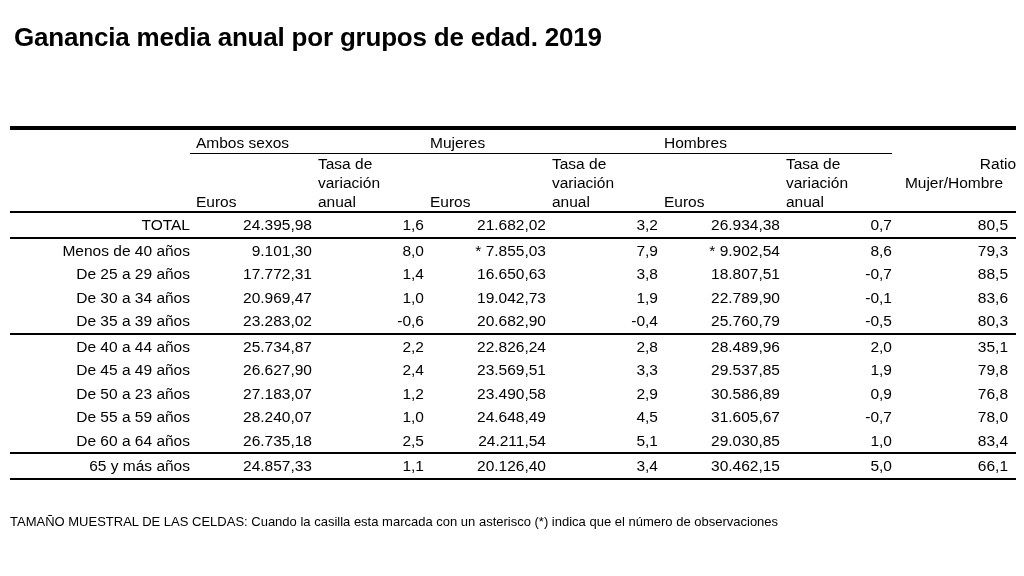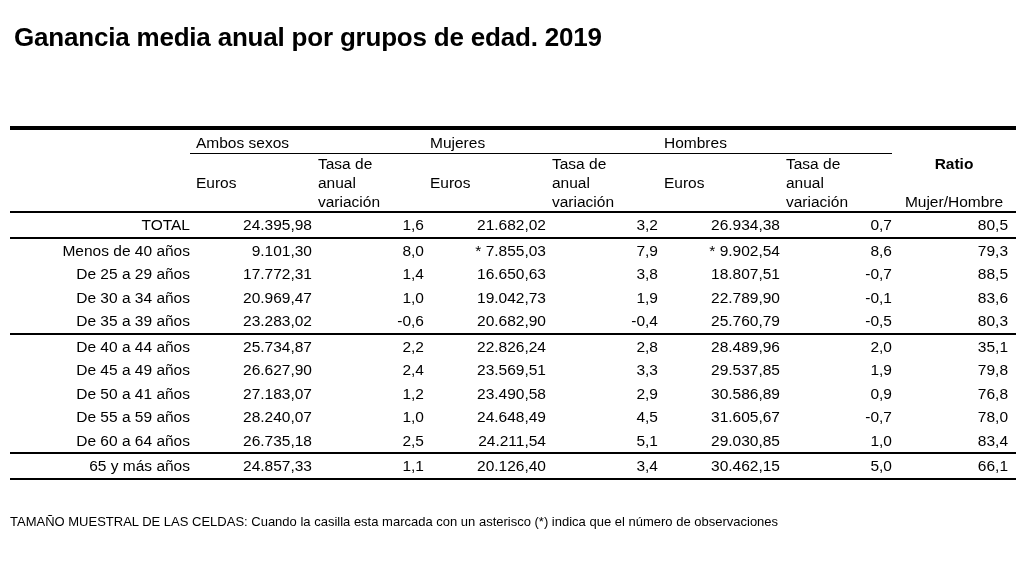--- a/index.html
+++ b/index.html
@@ -171,43 +171,43 @@
         </tr>
 
         <tr class="sub">
           <td></td>
           <td></td>
           <td>Tasa de</td>
           <td></td>
           <td>Tasa de</td>
           <td></td>
           <td>Tasa de</td>
-          <td style="text-align:center;padding-left:0;font-weight:bold;">Ratio</td>
+          <td style="text-align:right;padding-left:0;">Ratio</td>
+        </tr>
+
+        <tr class="sub">
+          <td></td>
+          <td></td>
+          <td>variación</td>
+          <td></td>
+          <td>variación</td>
+          <td></td>
+          <td>variación</td>
+          <td style="text-align:center;padding-left:0;">Mujer/Hombre</td>
         </tr>
 
         <tr class="sub">
           <td></td>
           <td>Euros</td>
           <td>anual</td>
           <td>Euros</td>
           <td>anual</td>
           <td>Euros</td>
           <td>anual</td>
           <td></td>
-        </tr>
-
-        <tr class="sub">
-          <td></td>
-          <td></td>
-          <td>variación</td>
-          <td></td>
-          <td>variación</td>
-          <td></td>
-          <td>variación</td>
-          <td style="text-align:center;padding-left:0;">Mujer/Hombre</td>
         </tr>
 
         <tr class="rule-head">
           <td class="seg"></td>
           <td class="seg"></td>
           <td class="seg"></td>
           <td class="seg"></td>
           <td class="seg"></td>
           <td class="seg"></td>
           <td class="seg"></td>
@@ -300,21 +300,21 @@
             <td class="lbl indent">De 45 a 49 años</td>
             <td class="num">26.627,90</td>
             <td class="num">2,4</td>
             <td class="num">23.569,51</td>
             <td class="num">3,3</td>
             <td class="num">29.537,85</td>
             <td class="num">1,9</td>
             <td class="num ratio">79,8</td>
           </tr>
           <tr class="row">
-            <td class="lbl indent">De 50 a 41 años</td>
+            <td class="lbl indent">De 50 a 23 años</td>
             <td class="num">27.183,07</td>
             <td class="num">1,2</td>
             <td class="num">23.490,58</td>
             <td class="num">2,9</td>
             <td class="num">30.586,89</td>
             <td class="num">0,9</td>
             <td class="num ratio">76,8</td>
           </tr>
           <tr class="row">
             <td class="lbl indent">De 55 a 59 años</td>

